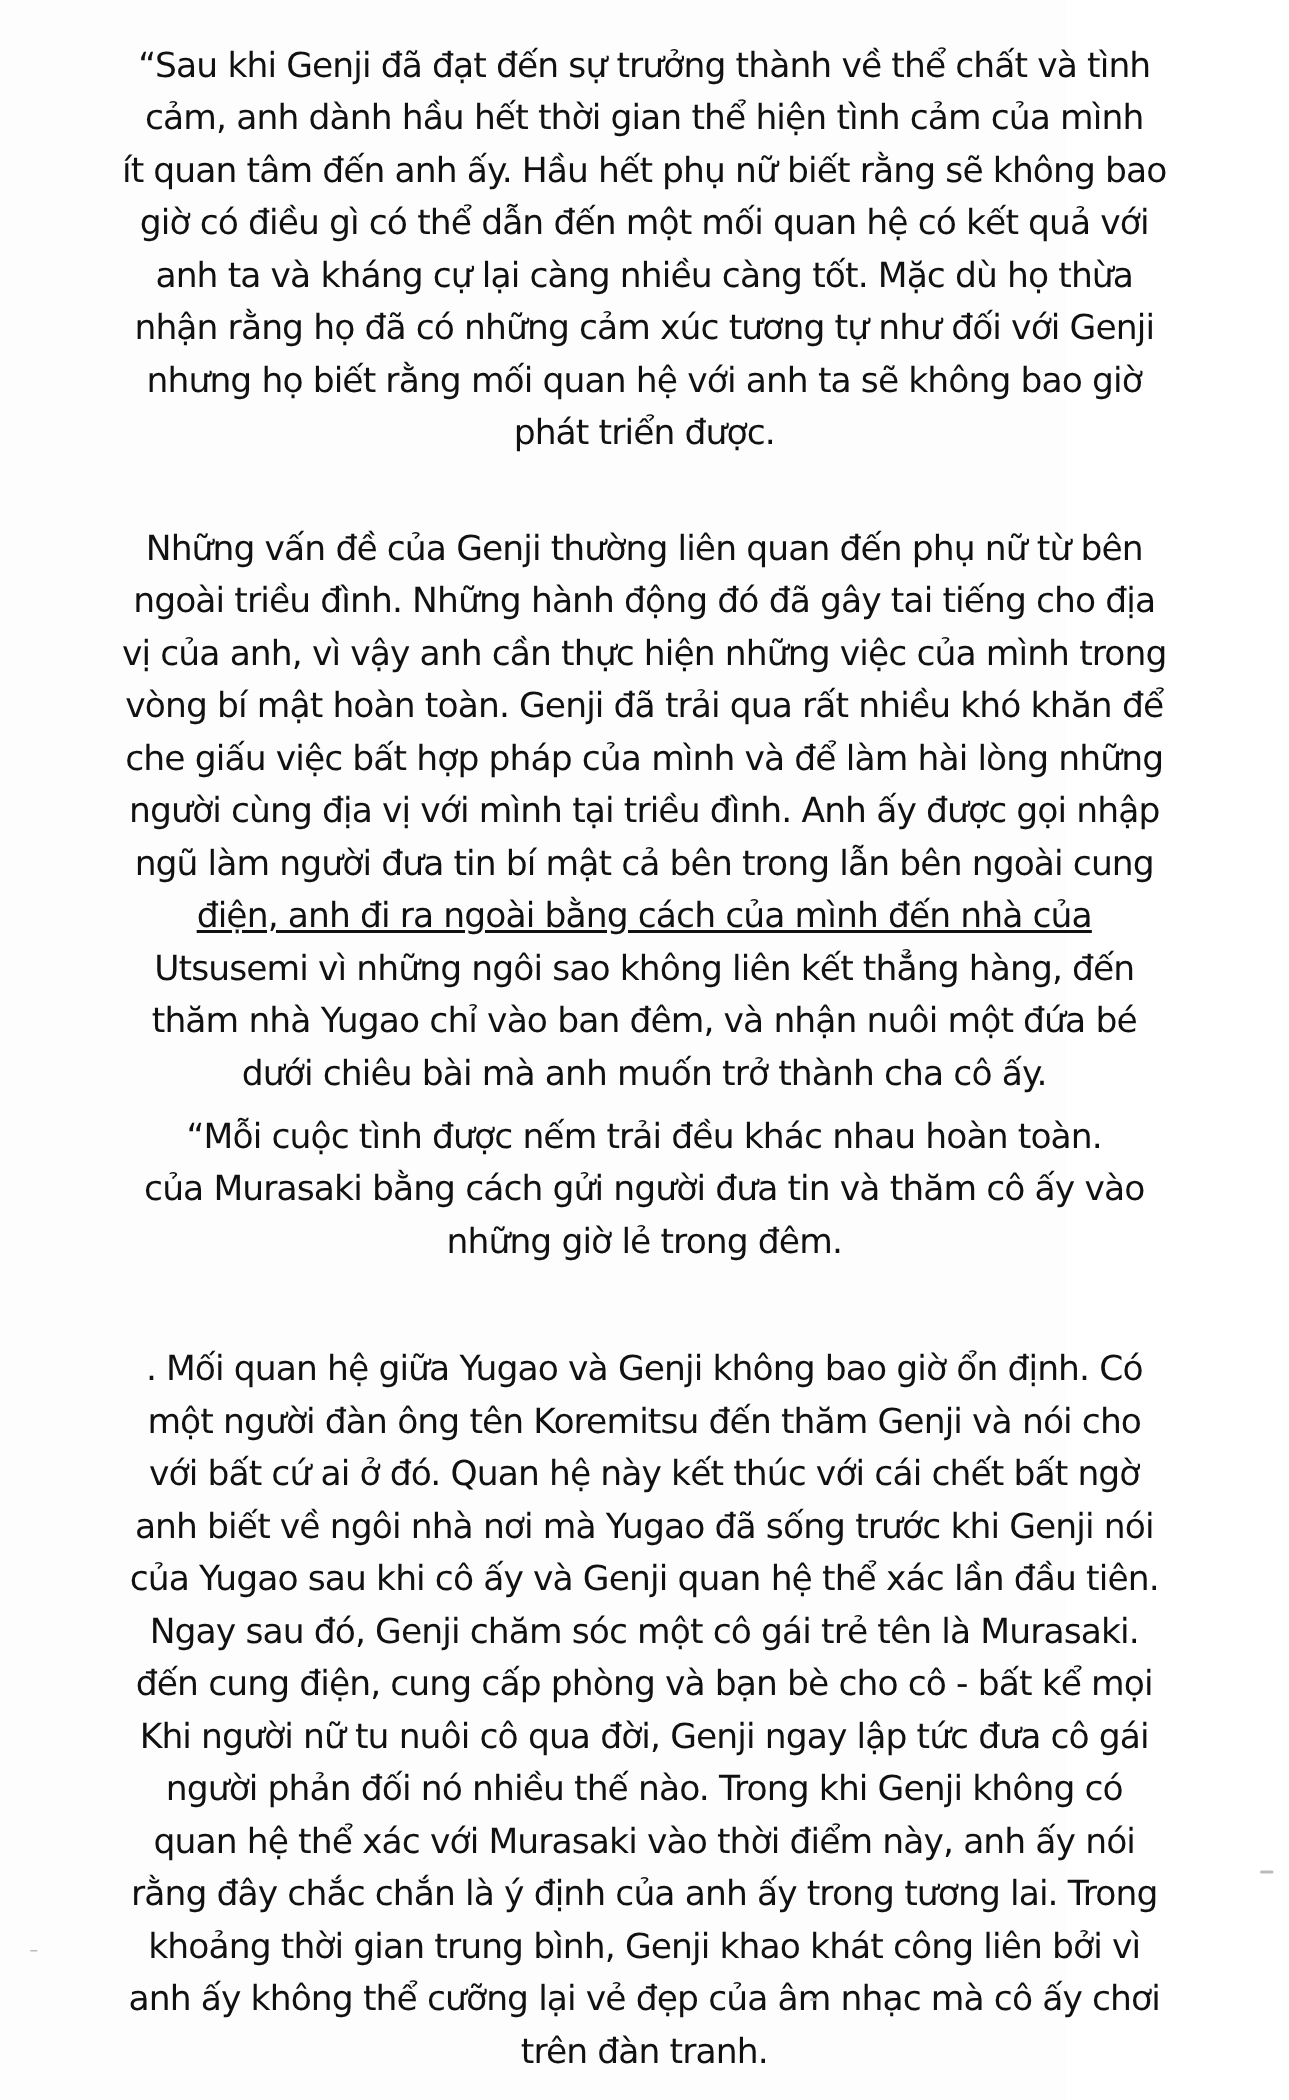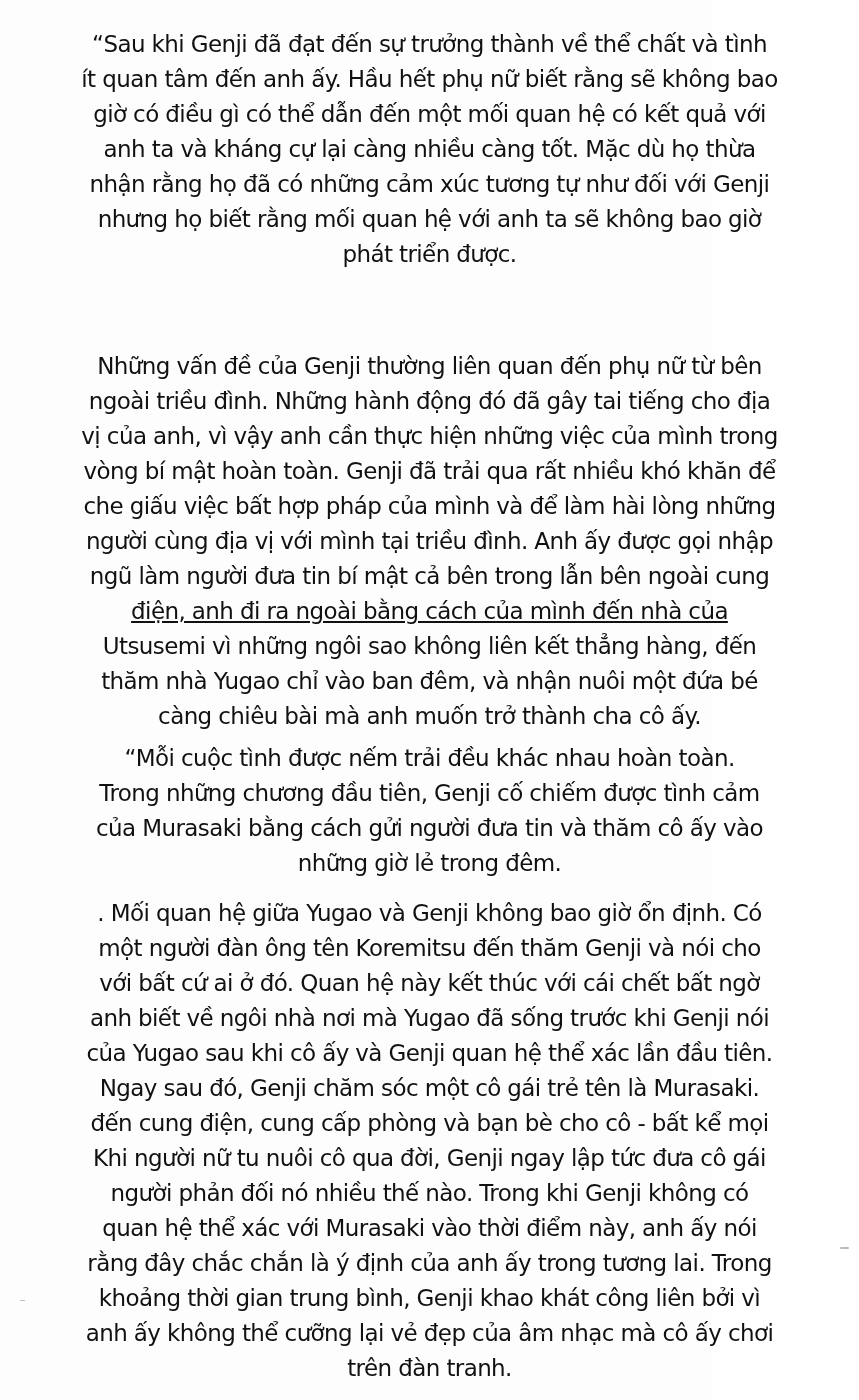--- a/index.html
+++ b/index.html
@@ -48,45 +48,45 @@
       border-radius: 1px;
     }
   </style>
 </head>
 <body>
 
 <div class="page">
 
   <div class="para" id="p1">
     <span class="line" style="display: block;">“Sau khi Genji đã đạt đến sự trưởng thành về thể chất và tình</span>
+    <span class="line" style="display: block;">cảm, anh dành hầu hết thời gian thể hiện tình cảm của mình</span>
     <span class="line" style="display: block;">ít quan tâm đến anh ấy. Hầu hết phụ nữ biết rằng sẽ không bao</span>
     <span class="line" style="display: block;">giờ có điều gì có thể dẫn đến một mối quan hệ có kết quả với</span>
     <span class="line" style="display: block;">anh ta và kháng cự lại càng nhiều càng tốt. Mặc dù họ thừa</span>
     <span class="line" style="display: block;">nhận rằng họ đã có những cảm xúc tương tự như đối với Genji</span>
     <span class="line" style="display: block;">nhưng họ biết rằng mối quan hệ với anh ta sẽ không bao giờ</span>
     <span class="line" style="display: block;">phát triển được.</span>
   </div>
 
   <div class="para" id="p2">
     <span class="line" style="display: block;">Những vấn đề của Genji thường liên quan đến phụ nữ từ bên</span>
     <span class="line" style="display: block;">ngoài triều đình. Những hành động đó đã gây tai tiếng cho địa</span>
     <span class="line" style="display: block;">vị của anh, vì vậy anh cần thực hiện những việc của mình trong</span>
     <span class="line" style="display: block;">vòng bí mật hoàn toàn. Genji đã trải qua rất nhiều khó khăn để</span>
     <span class="line" style="display: block;">che giấu việc bất hợp pháp của mình và để làm hài lòng những</span>
     <span class="line" style="display: block;">người cùng địa vị với mình tại triều đình. Anh ấy được gọi nhập</span>
     <span class="line" style="display: block;">ngũ làm người đưa tin bí mật cả bên trong lẫn bên ngoài cung</span>
     <span class="line" style="display: block; text-decoration: underline;">điện, anh đi ra ngoài bằng cách của mình đến nhà của</span>
     <span class="line" style="display: block;">Utsusemi vì những ngôi sao không liên kết thẳng hàng, đến</span>
     <span class="line" style="display: block;">thăm nhà Yugao chỉ vào ban đêm, và nhận nuôi một đứa bé</span>
-    <span class="line" style="display: block;">càng chiêu bài mà anh muốn trở thành cha cô ấy.</span>
+    <span class="line" style="display: block;">dưới chiêu bài mà anh muốn trở thành cha cô ấy.</span>
   </div>
 
   <div class="para" id="p3">
     <span class="line" style="display: block;">   “Mỗi cuộc tình được nếm trải đều khác nhau hoàn toàn.</span>
-    <span class="line" style="display: block;">Trong những chương đầu tiên, Genji cố chiếm được tình cảm</span>
     <span class="line" style="display: block;">của Murasaki bằng cách gửi người đưa tin và thăm cô ấy vào</span>
     <span class="line" style="display: block;">những giờ lẻ trong đêm.</span>
   </div>
 
   <div class="para" id="p4">
     <span class="line" style="display: block;">. Mối quan hệ giữa Yugao và Genji không bao giờ ổn định. Có</span>
     <span class="line" style="display: block;">một người đàn ông tên Koremitsu đến thăm Genji và nói cho</span>
     <span class="line" style="display: block;">với bất cứ ai ở đó. Quan hệ này kết thúc với cái chết bất ngờ</span>
     <span class="line" style="display: block;">anh biết về ngôi nhà nơi mà Yugao đã sống trước khi Genji nói</span>
     <span class="line" style="display: block;">của Yugao sau khi cô ấy và Genji quan hệ thể xác lần đầu tiên.</span>

